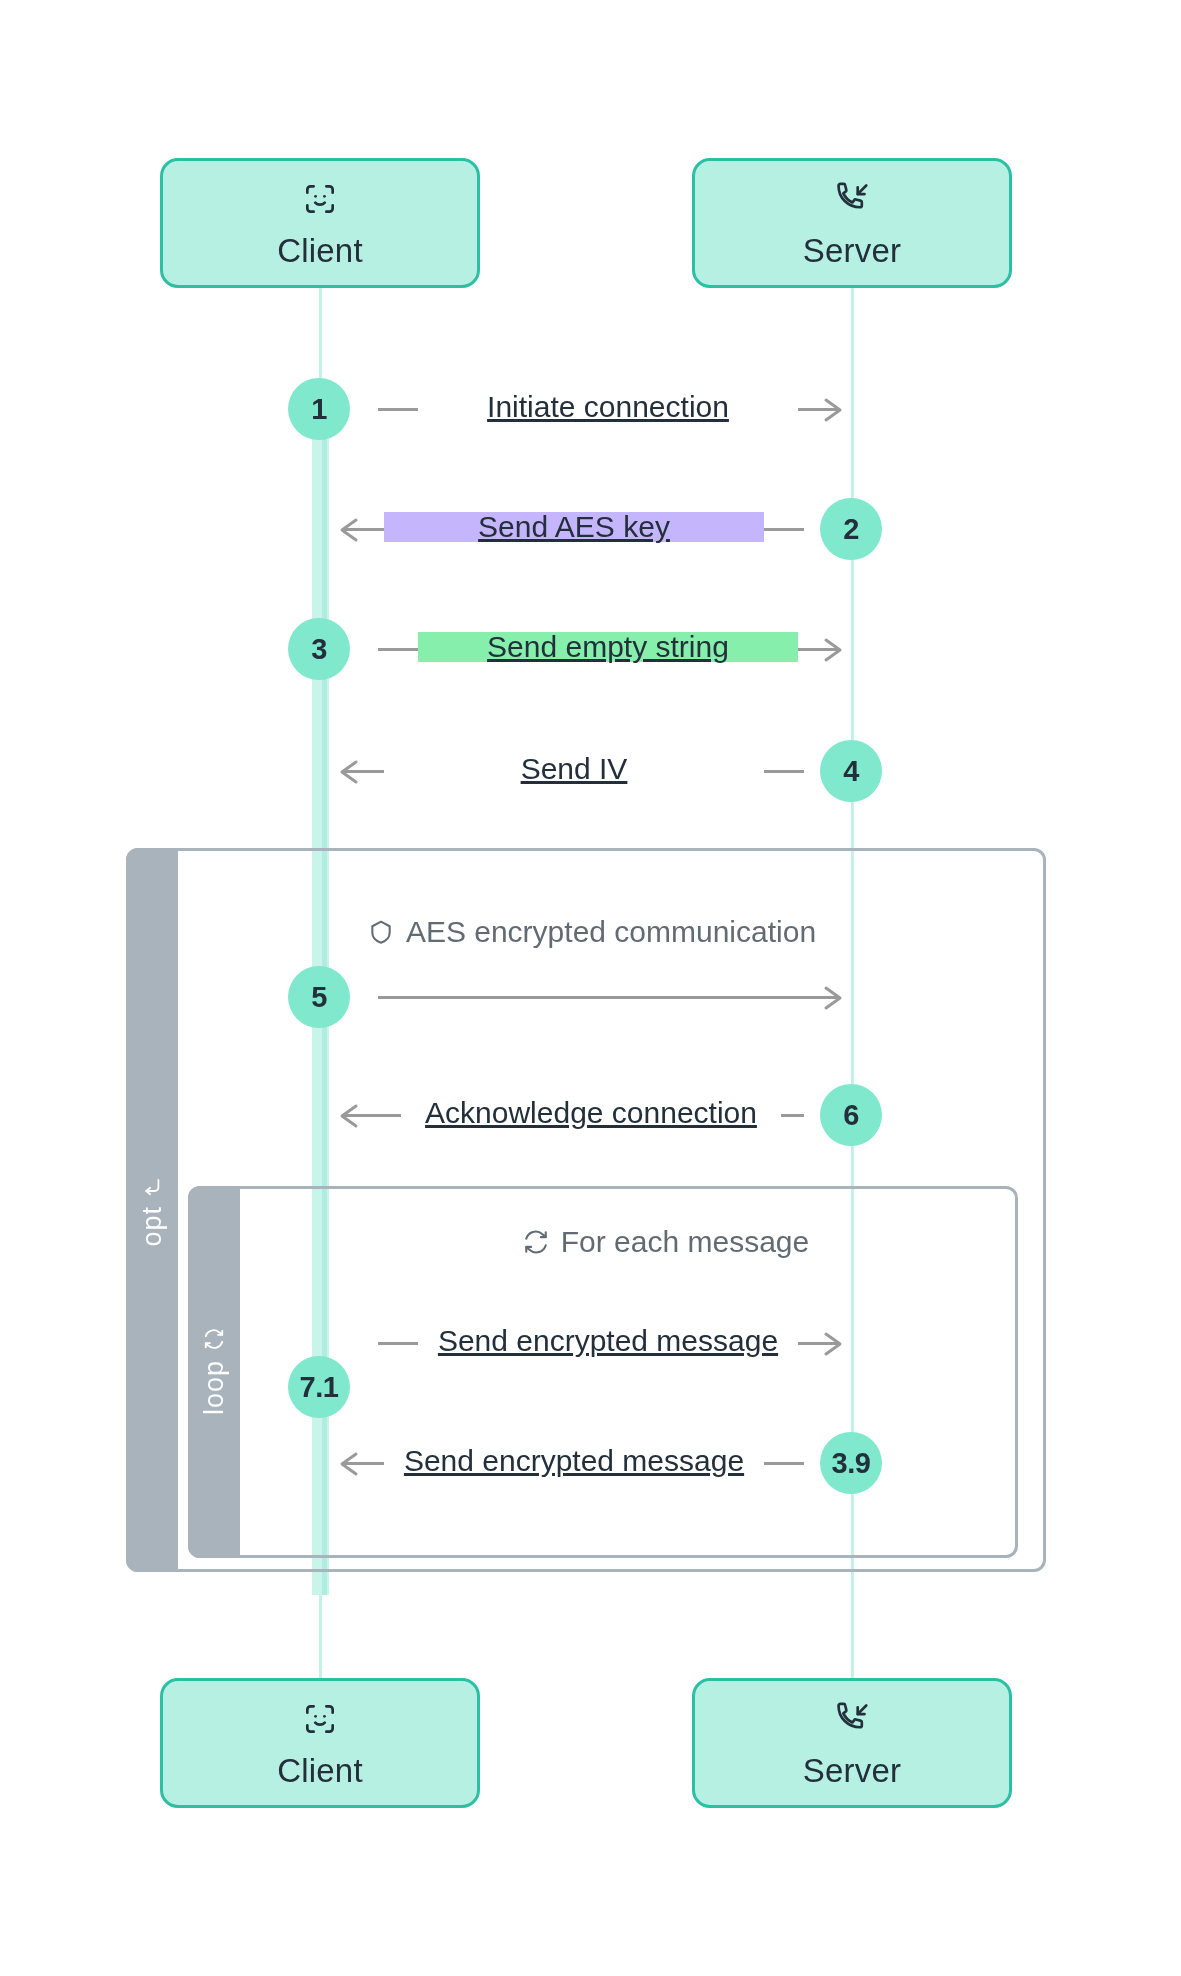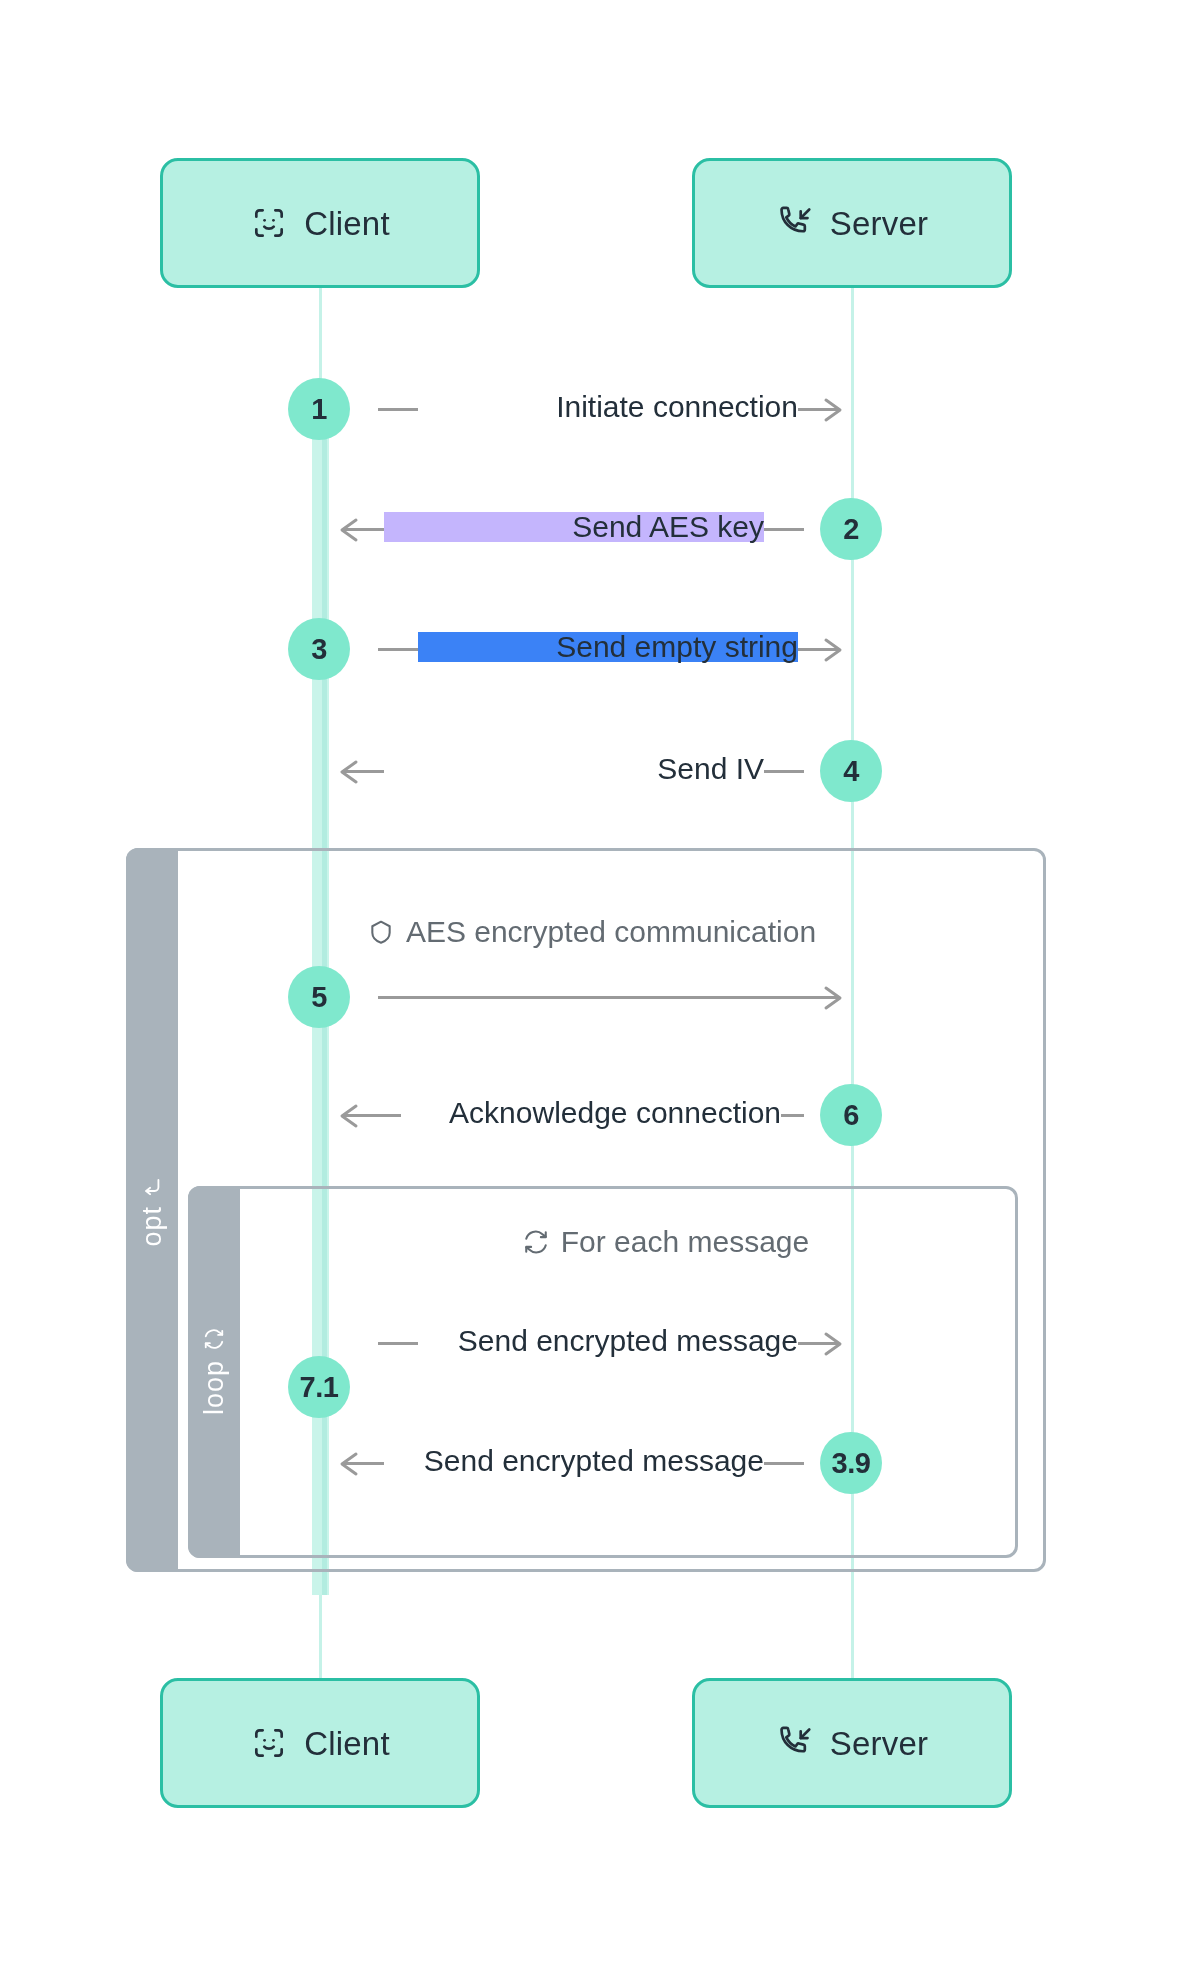--- a/index.html
+++ b/index.html
@@ -29,20 +29,21 @@
     background: #b6f0e2;
     border: 3px solid #2bbfa4;
     border-radius: 18px;
     display: flex;
     align-items: center;
     justify-content: center;
     gap: 16px;
     color: #232f3a;
     font-size: 33px;
     letter-spacing: 0.2px;
+    flex-direction: column;
   }
   .participant .p-label { line-height: 1; }
   .participant .p-icon {
     width: 38px; height: 38px;
     display: inline-flex;
     align-items: center;
     justify-content: center;
   }
 
   
@@ -112,22 +113,23 @@
     align-items: center;
     justify-content: center;
   }
 
   
   .msg-label {
     position: absolute;
     color: #232f3a;
     font-size: 30px;
     white-space: nowrap;
-    text-align: right;
+    text-align: center;
     line-height: 1;
+    text-decoration: underline;
   }
   .msg-line {
     position: absolute;
     height: 3px;
     background: #9a9a9a;
   }
   .msg-arrow {
     position: absolute;
     width: 34px;
     height: 34px;
@@ -192,21 +194,21 @@
   <div class="seq-badge" style="left:288px; top:378px;">1</div>
 
   <div class="msg-line" style="left:344px; top:528px; width:460px;"></div>
   <div class="msg-label" style="left:384px; top:512px; width:380px; background:#c4b5fd;">Send AES key</div>
   <svg class="msg-arrow" style="left:332px; top:513px;" viewBox="0 0 34 34">
     <path d="M24 7 L10 17 L24 27" fill="none" stroke="#9a9a9a" stroke-width="3" stroke-linecap="round" stroke-linejoin="round"></path>
   </svg>
   <div class="seq-badge" style="left:820px; top:498px;">2</div>
 
   <div class="msg-line" style="left:378px; top:648px; width:460px;"></div>
-  <div class="msg-label" style="left:418px; top:632px; width:380px; background:#3b82f6;">Send empty string</div>
+  <div class="msg-label" style="left:418px; top:632px; width:380px; background:#86efac;">Send empty string</div>
   <svg class="msg-arrow" style="left:816px; top:633px;" viewBox="0 0 34 34">
     <path d="M10 7 L24 17 L10 27" fill="none" stroke="#9a9a9a" stroke-width="3" stroke-linecap="round" stroke-linejoin="round"></path>
   </svg>
   <div class="seq-badge" style="left:288px; top:618px;">3</div>
 
   <div class="msg-line" style="left:344px; top:770px; width:460px;"></div>
   <div class="msg-label" style="left:384px; top:754px; width:380px; background:#fff;">Send IV</div>
   <svg class="msg-arrow" style="left:332px; top:755px;" viewBox="0 0 34 34">
     <path d="M24 7 L10 17 L24 27" fill="none" stroke="#9a9a9a" stroke-width="3" stroke-linecap="round" stroke-linejoin="round"></path>
   </svg>

